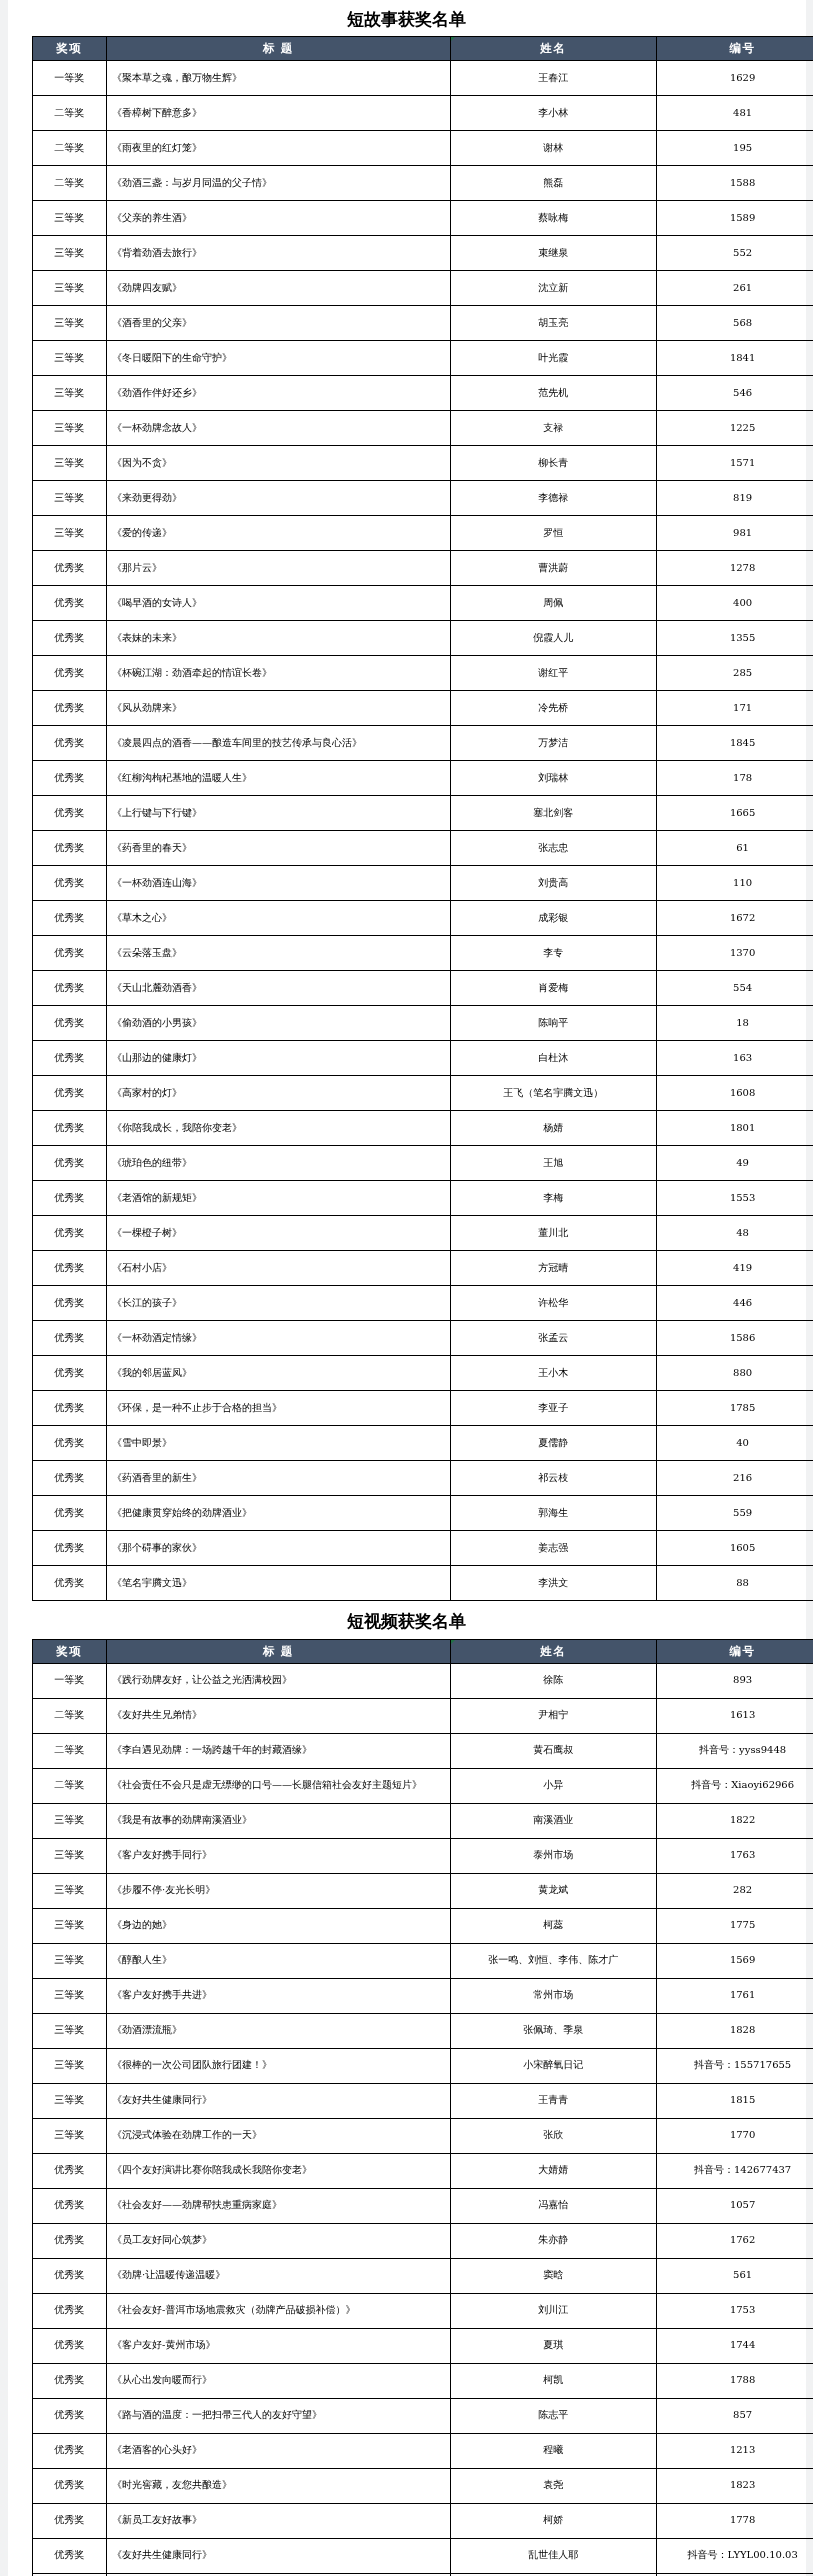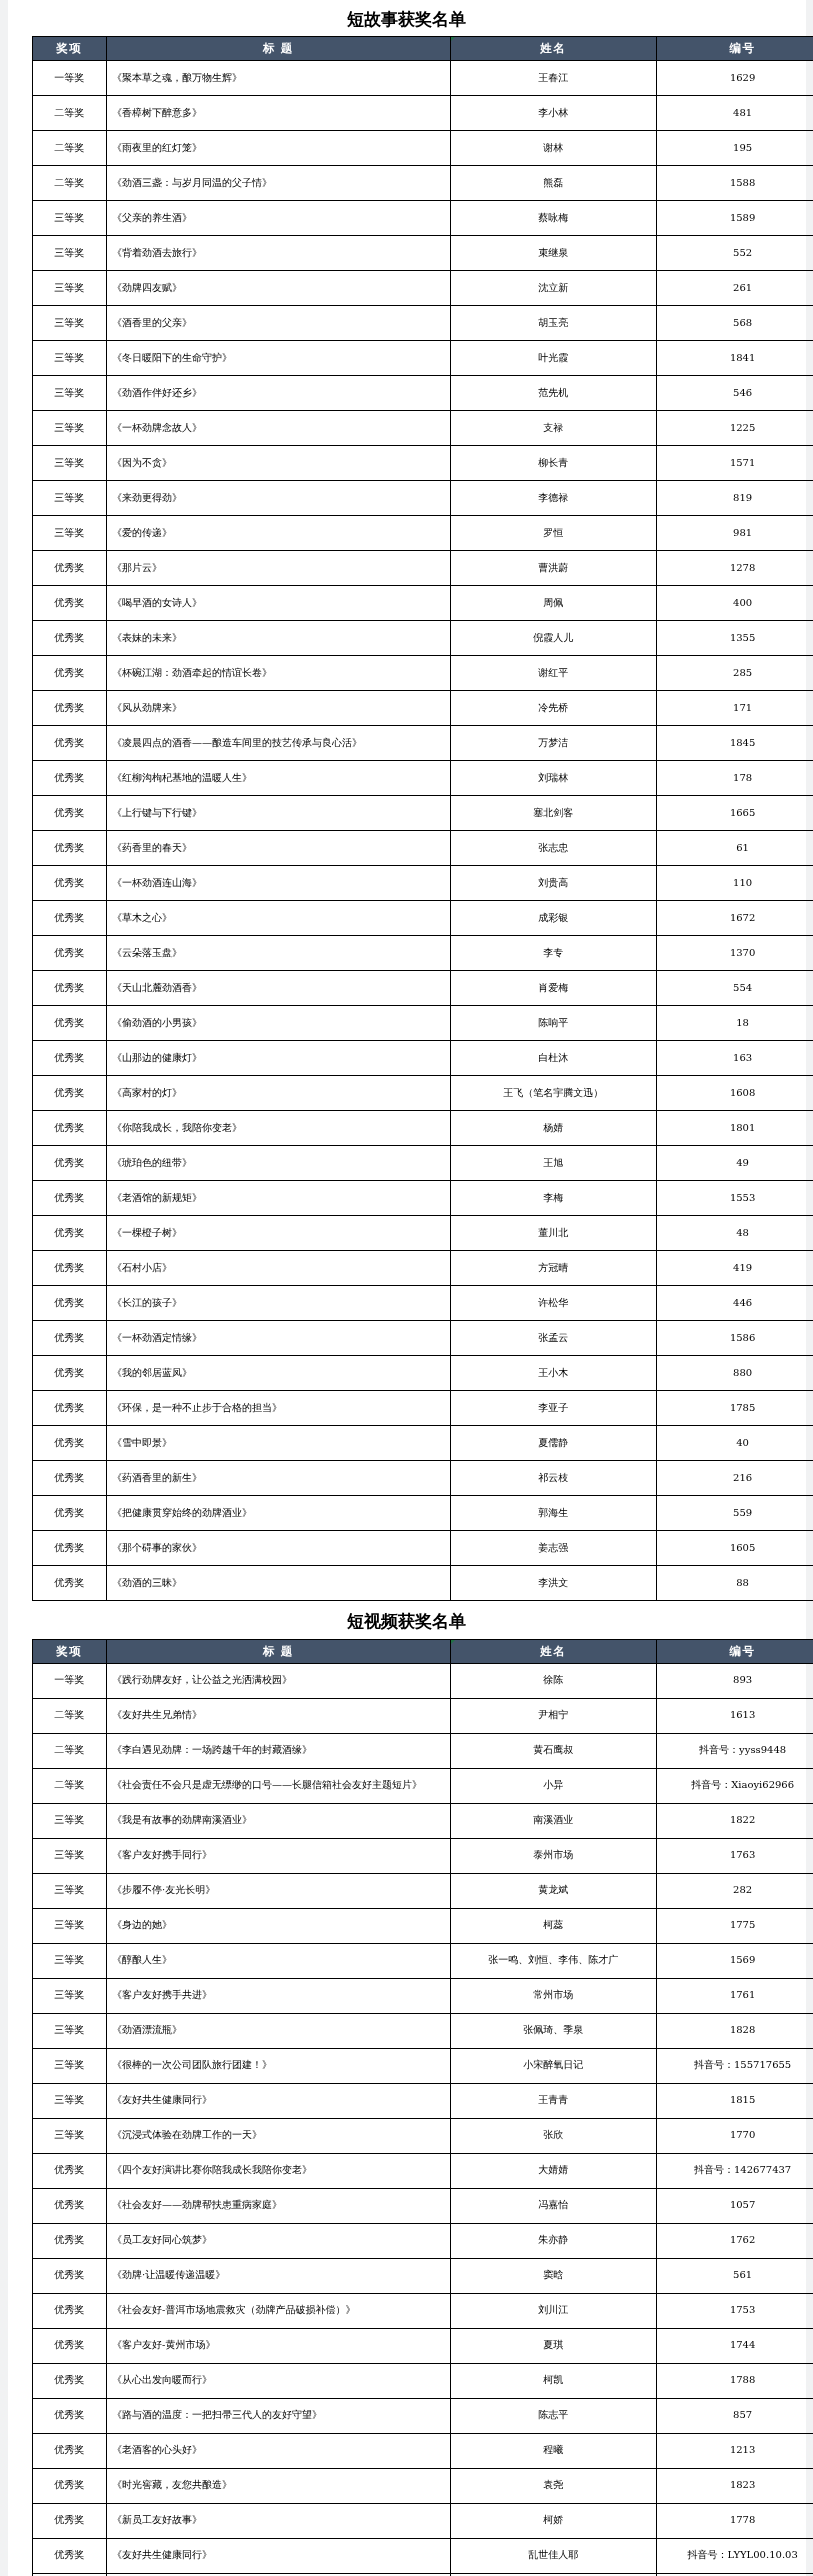--- a/index.html
+++ b/index.html
@@ -342,21 +342,21 @@
             <td class="c-num">559</td>
           </tr>
           <tr>
             <td class="c-award">优秀奖</td>
             <td class="c-title">《那个碍事的家伙》</td>
             <td class="c-name">姜志强</td>
             <td class="c-num">1605</td>
           </tr>
           <tr>
             <td class="c-award">优秀奖</td>
-            <td class="c-title">《劲酒的三昧》</td>
+            <td class="c-title">《笔名宇腾文迅》</td>
             <td class="c-name">李洪文</td>
             <td class="c-num">88</td>
           </tr>
         </tbody>
     </table>
   </section>
 
   <section class="section-2">
     <h1 class="table-title">短视频获奖名单</h1>
     <table class="award-table">

